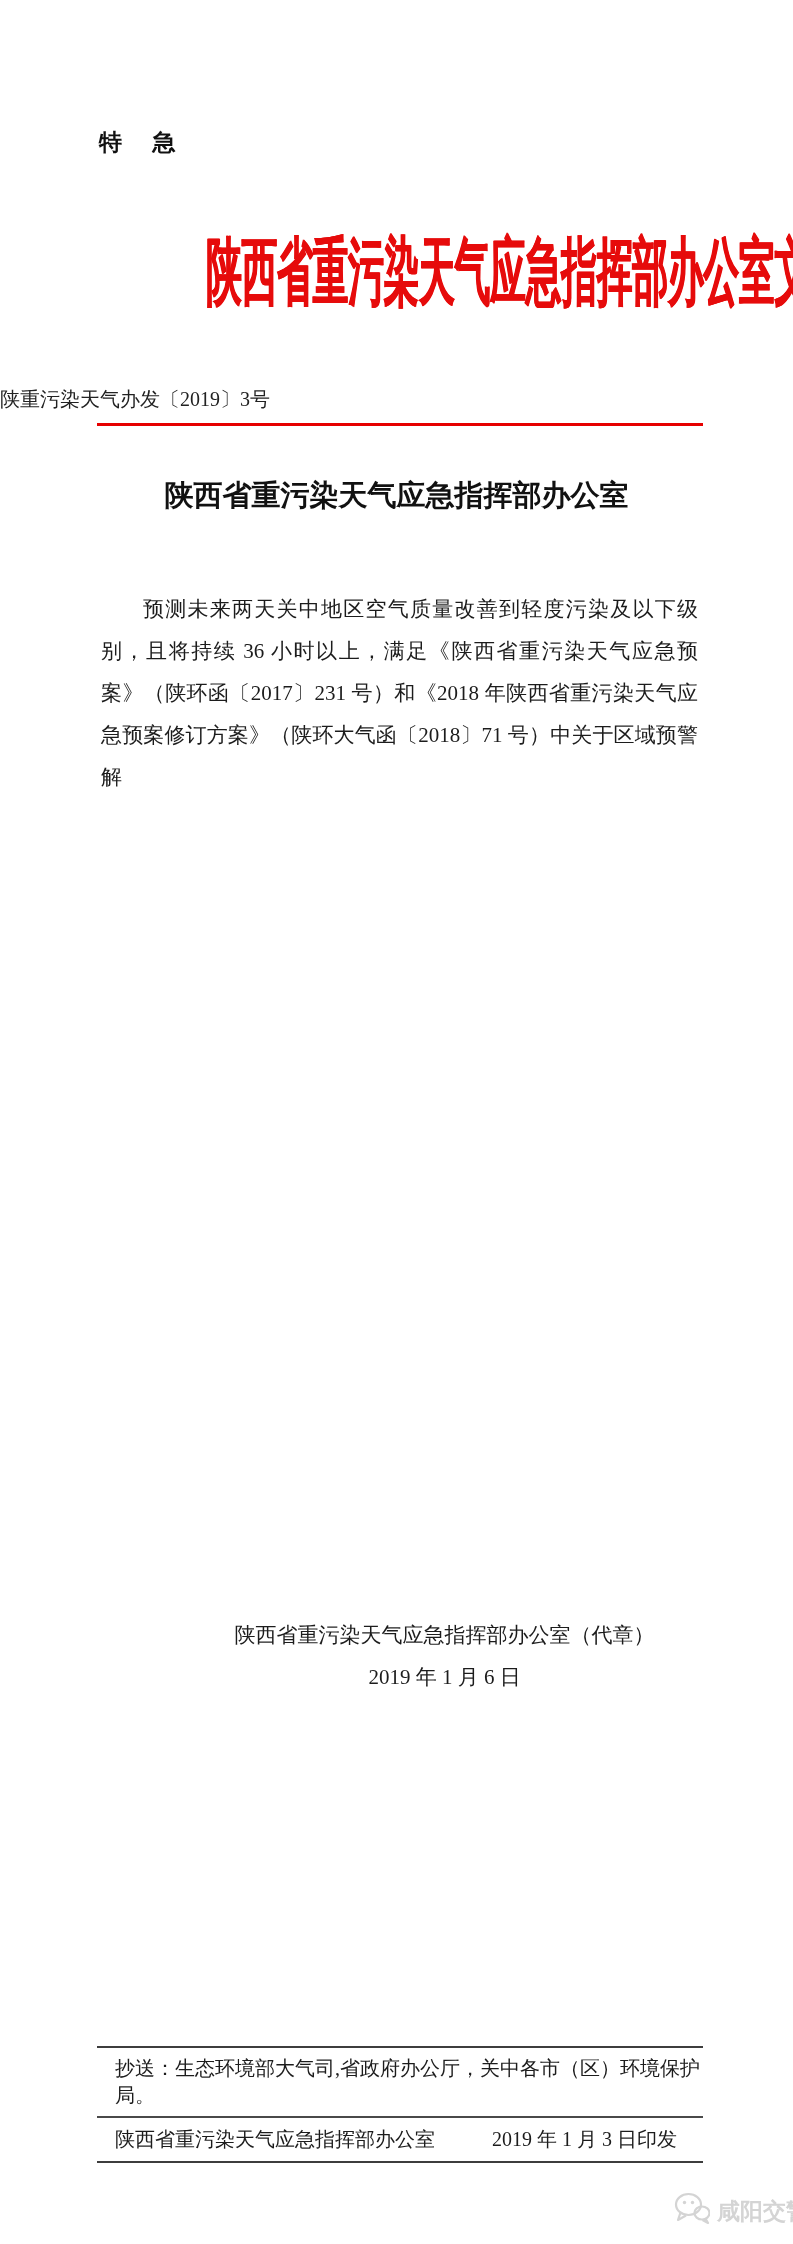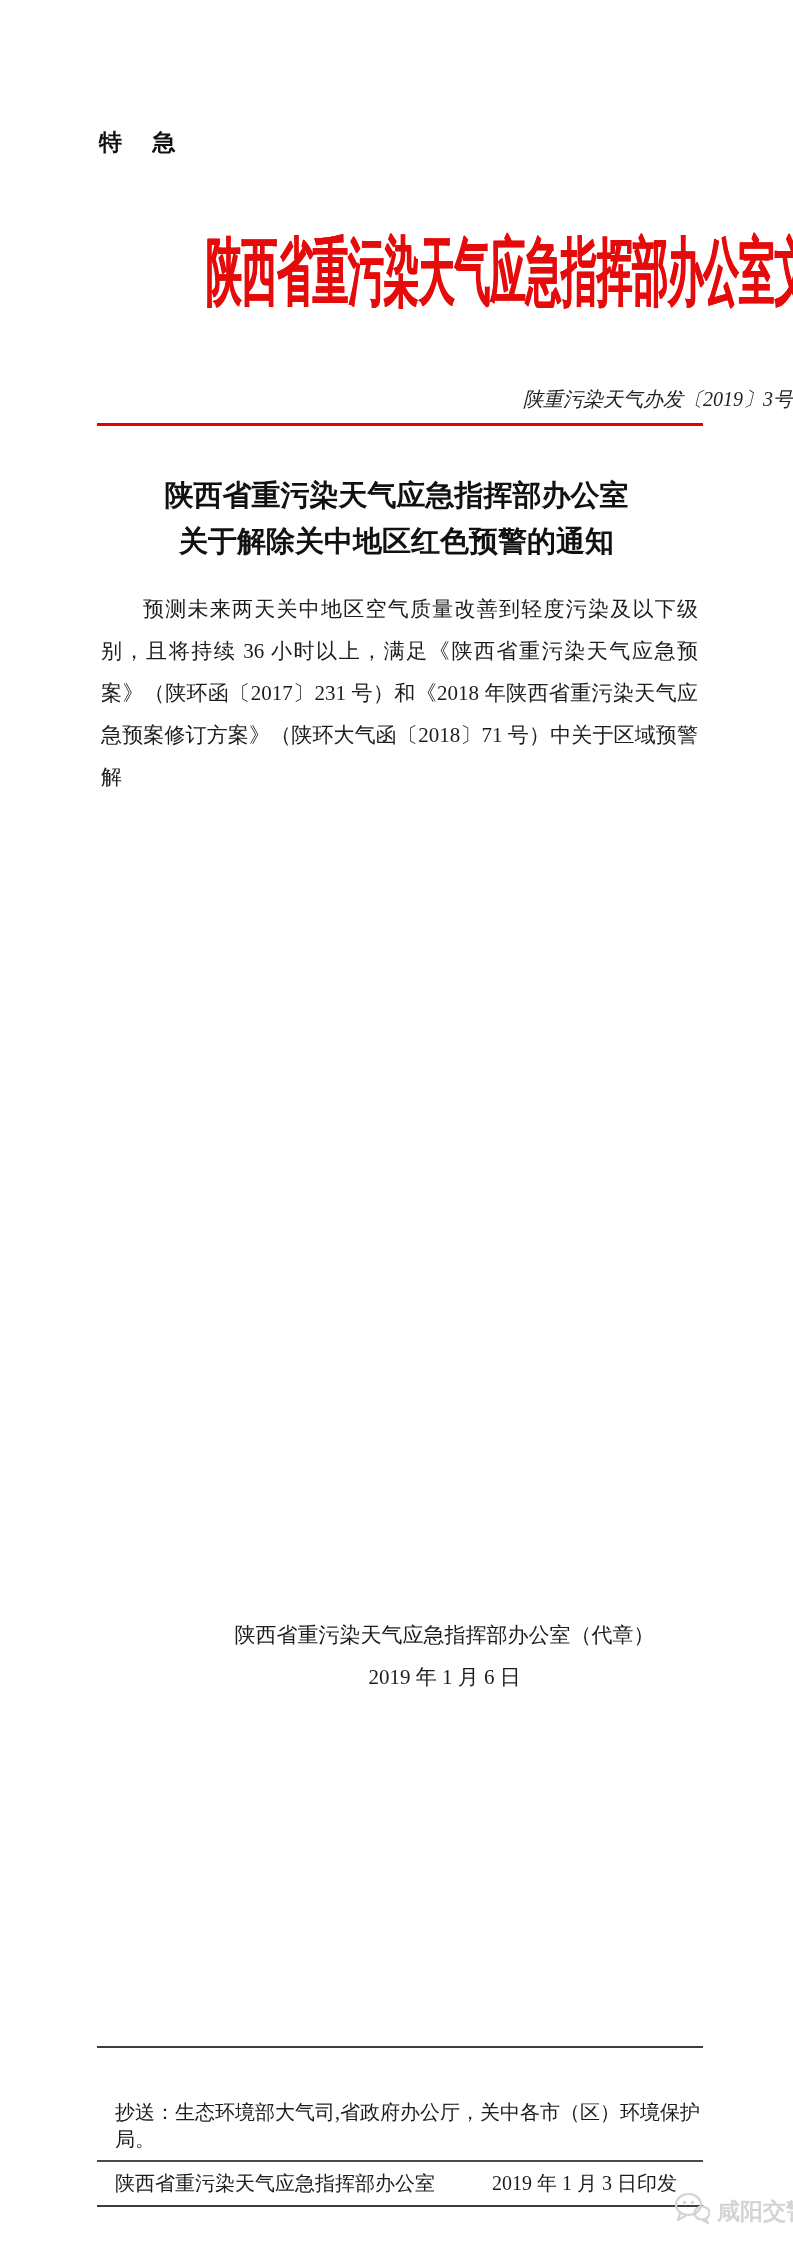--- a/index.html
+++ b/index.html
@@ -21,21 +21,21 @@
   .masthead {
     position:absolute; top:226px; left:0; width:793px; height:92px;
     text-align:center; line-height:92px;
     font-size:74px; font-weight:bold; white-space:nowrap;
     color:#e60b0b;
     transform:scaleX(0.48); transform-origin:center;
     text-shadow:1px 0 0 #e60b0b, -1px 0 0 #e60b0b;
   }
   .docnum {
     position:absolute; top:386px; left:0; width:793px;
-    text-align:right; font-size:20px; color:#222;font-style:italic;
+    text-align:left; font-size:20px; color:#222;
   }
   .redline {
     position:absolute; top:423px; left:97px; width:606px; height:3px;
     background:#e60000;
   }
   .doc-title {
     position:absolute; top:472px; left:0; width:793px;
     text-align:center; font-weight:bold;
     font-size:29px; line-height:46px; color:#111;
   }
@@ -52,21 +52,21 @@
     position:absolute; top:1614px; left:0; width:793px;
     text-align:center; font-size:21px; line-height:42px;
     transform:translateX(48px);
   }
   .footer {
     position:absolute; top:2046px; left:97px; width:606px;
     font-size:20px; color:#1c1c1c;
   }
   .footer-rule { height:2px; background:#3d3d3d; }
   .footer-rule.thin { height:2px; background:#4a4a4a; }
-  .cc-row { padding:7px 0 7px 18px;margin-top:44px; }
+  .cc-row { padding:7px 0 7px 18px; }
   .issuer-row {
     display:flex; justify-content:space-between; align-items:center;
     padding:8px 26px 8px 18px;
   }
   .watermark {
     position:absolute; top:2192px; right:24px;
     display:flex; align-items:center; gap:7px;
     color:#d4d4d4; font-size:23px; font-weight:bold;
     font-family:"Liberation Sans", sans-serif;
   }
@@ -80,21 +80,20 @@
   <div class="urgency">特 急</div>
 
   <div class="masthead">陕西省重污染天气应急指挥部办公室文件</div>
 
   <div class="docnum">陕重污染天气办发〔2019〕3号</div>
 
   <div class="redline"></div>
 
   <div class="doc-title">
     <div>陕西省重污染天气应急指挥部办公室</div>
-    <div>关于解除关中地区红色预警的通知</div>
   </div>
 
   <div class="bodyblock body-p1">
     <p class="indent">预测未来两天关中地区空气质量改善到轻度污染及以下级别，且将持续 36 小时以上，满足《陕西省重污染天气应急预案》（陕环函〔2017〕231 号）和《2018 年陕西省重污染天气应急预案修订方案》（陕环大气函〔2018〕71 号）中关于区域预警解</p>
   </div>
 
 
   <div class="sig-block">
     <div>陕西省重污染天气应急指挥部办公室（代章）</div>
     <div>2019 年 1 月 6 日</div>

